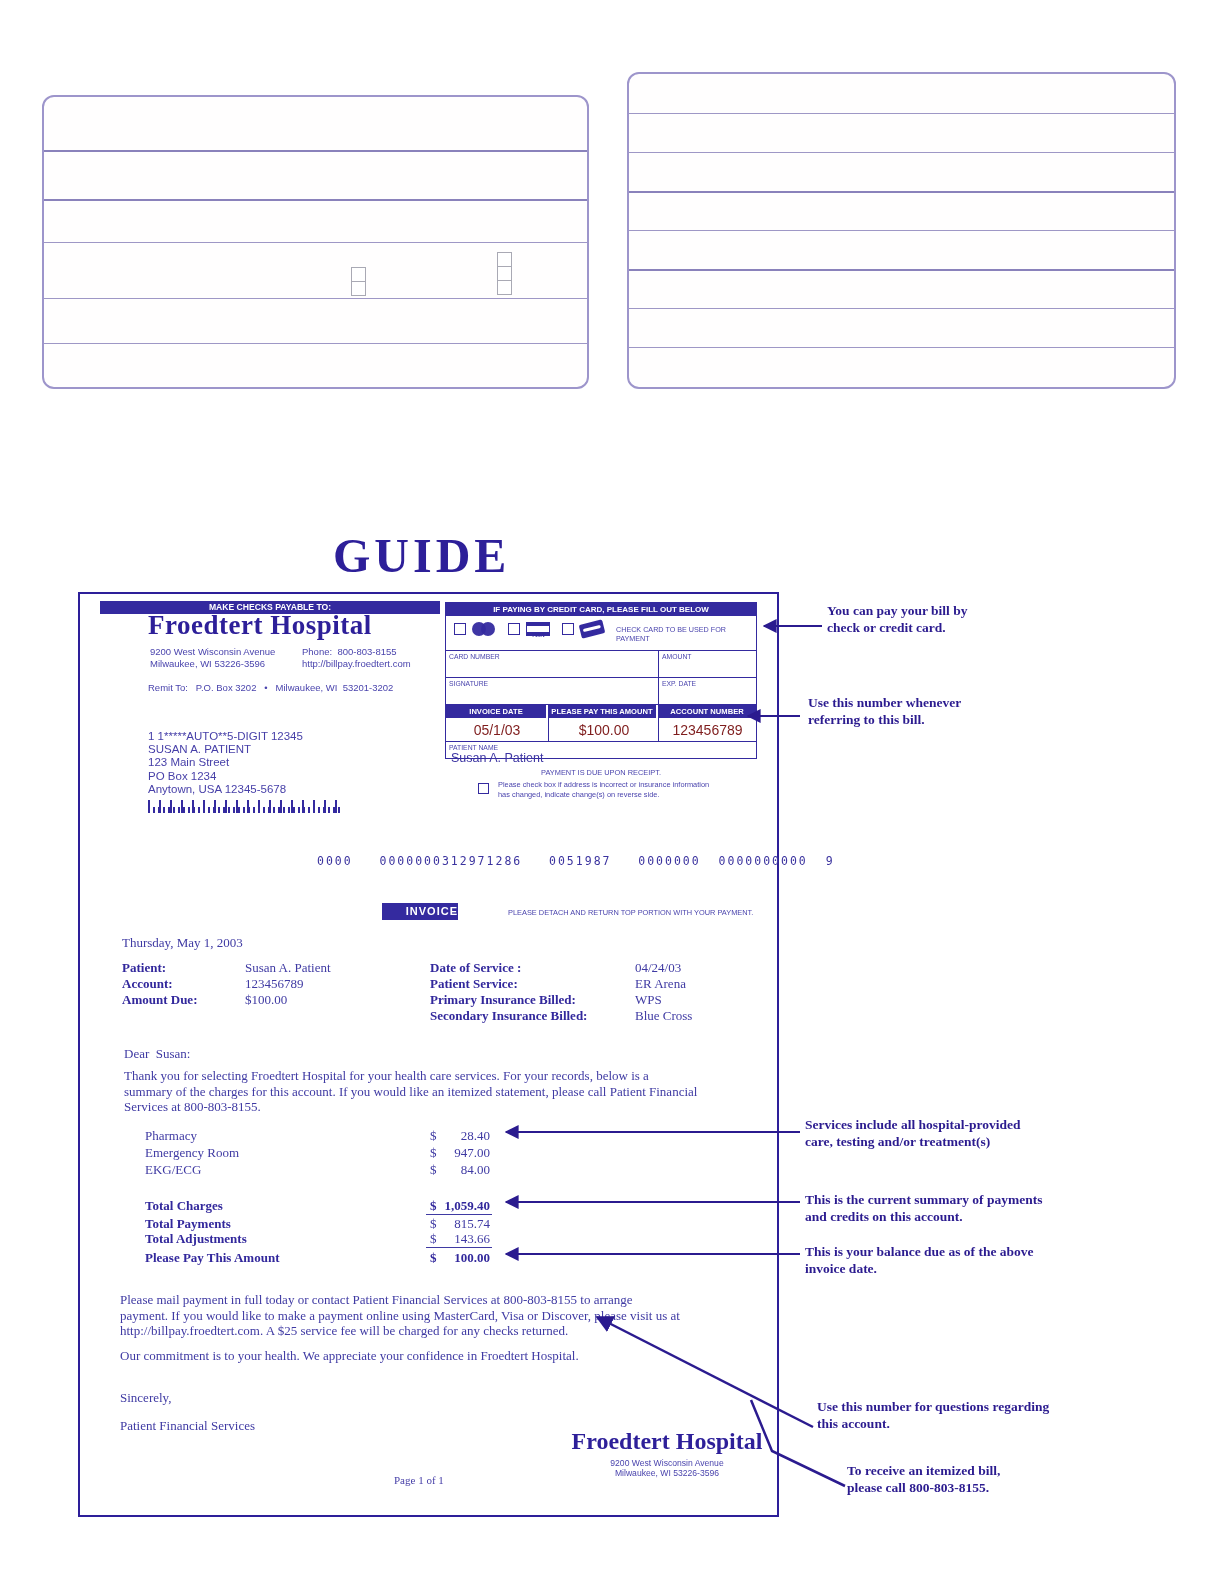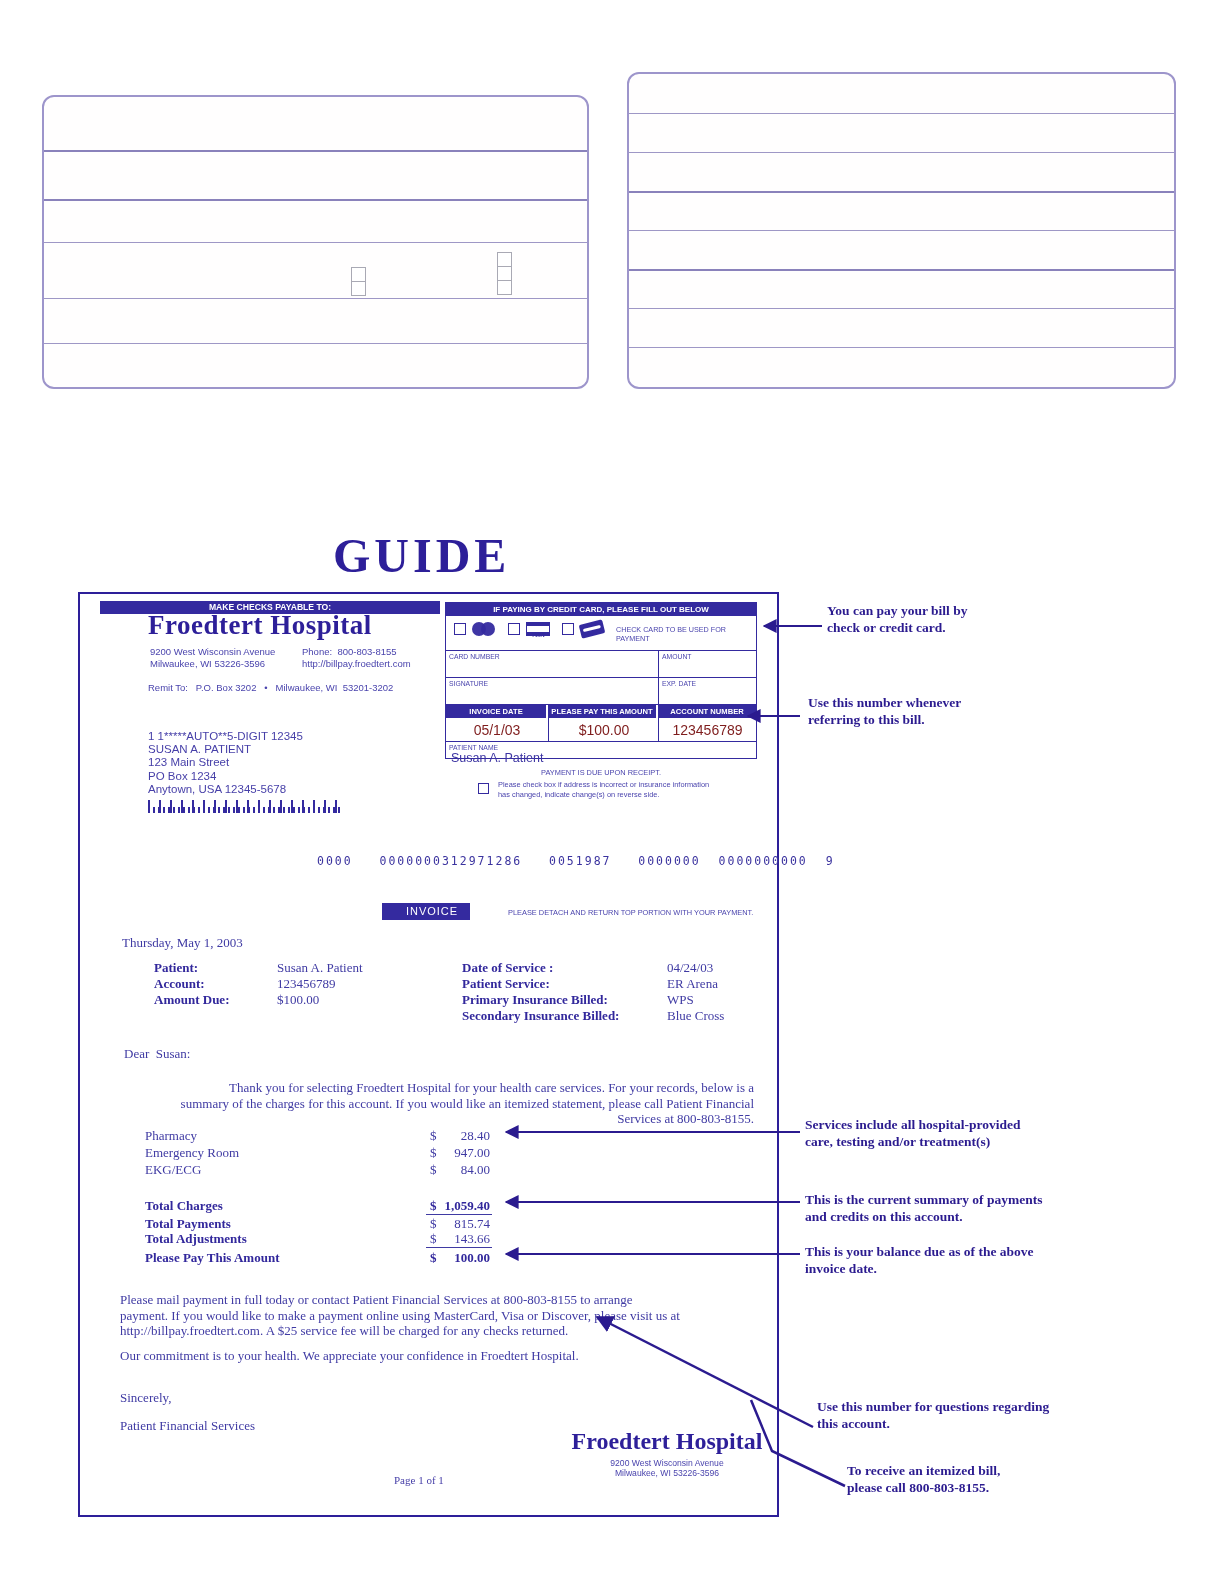--- a/index.html
+++ b/index.html
@@ -53,28 +53,28 @@
 
   
   .barcode{position:absolute;width:192px;height:13px;}
   .barcode .tall{position:absolute;inset:0;background:repeating-linear-gradient(90deg,var(--purple) 0 2px,transparent 2px 11px);}
   .barcode .short{position:absolute;left:0;right:0;bottom:0;height:6px;background:repeating-linear-gradient(90deg,var(--purple) 0 2px,transparent 2px 5px);}
 
   
   .letter{font-size:13px;line-height:15.5px;color:var(--body);}
   .lab{font-weight:700;color:#32289c;}
   .info-row{position:absolute;left:0;width:100%;height:16px;font-size:13px;}
-  .info-row span{position:absolute;white-space:nowrap;margin-left:32px;}
+  .info-row span{position:absolute;white-space:nowrap;}
   .c-row{position:absolute;font-size:13px;height:16px;width:100%;}
   .c-row .nm{position:absolute;left:65px;}
   .c-row .grp{position:absolute;left:346px;width:66px;height:16px;}
   .c-row .grp.ul{border-bottom:1.2px solid var(--body);}
   .c-row .cur{position:absolute;left:4px;}
   .c-row .amt{position:absolute;right:2px;}
-  .badge{background:var(--purple);color:#fff;font-weight:400;text-align:center;padding-left:12px;}
+  .badge{background:var(--purple);color:#fff;font-weight:700;text-align:right;}
 
   
   .ann{position:absolute;font-weight:700;font-size:13.5px;line-height:17px;color:var(--navy);white-space:nowrap;}
   svg.arrows{position:absolute;left:0;top:0;pointer-events:none;}
 </style>
 </head>
 <body>
 
 <div class="page">
 
@@ -206,21 +206,21 @@
       <span class="lab" style="left:350px;">Primary Insurance Billed:</span>
       <span style="left:555px;">WPS</span>
     </div>
     <div class="info-row" style="top:414px;">
       <span class="lab" style="left:350px;">Secondary Insurance Billed:</span>
       <span style="left:555px;">Blue Cross</span>
     </div>
 
     <div class="letter abs pre" style="left:44px;top:452px;">Dear  Susan:</div>
 
-    <div class="letter abs" style="left:44px;top:486px;width:630px;text-align:right;">
+    <div class="letter abs" style="left:44px;top:474px;width:630px;">
       <div>Thank you for selecting Froedtert Hospital for your health care services. For your records, below is a</div>
       <div>summary of the charges for this account. If you would like an itemized statement, please call Patient Financial</div>
       <div>Services at 800-803-8155.</div>
     </div>
 
     <div class="c-row" style="top:534px;">
       <span class="nm">Pharmacy</span>
       <span class="grp">
           <span class="cur">$</span>
           <span class="amt">28.40</span>

